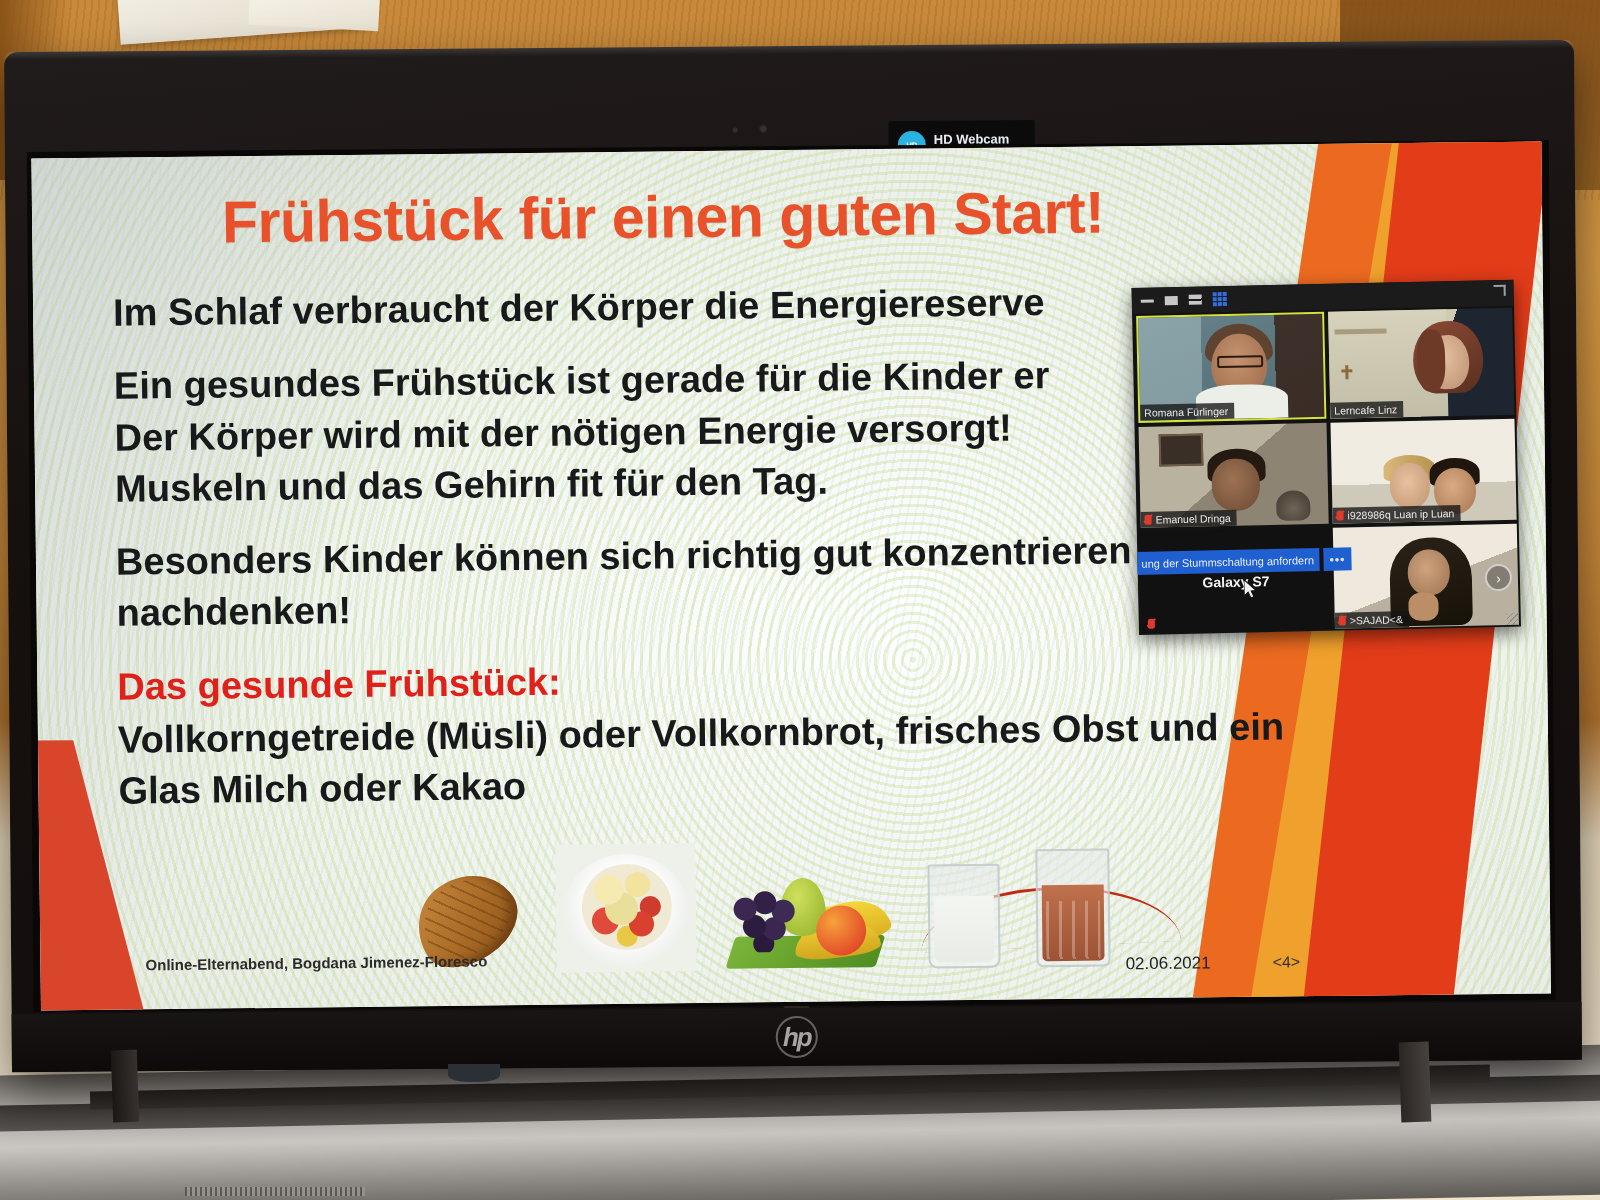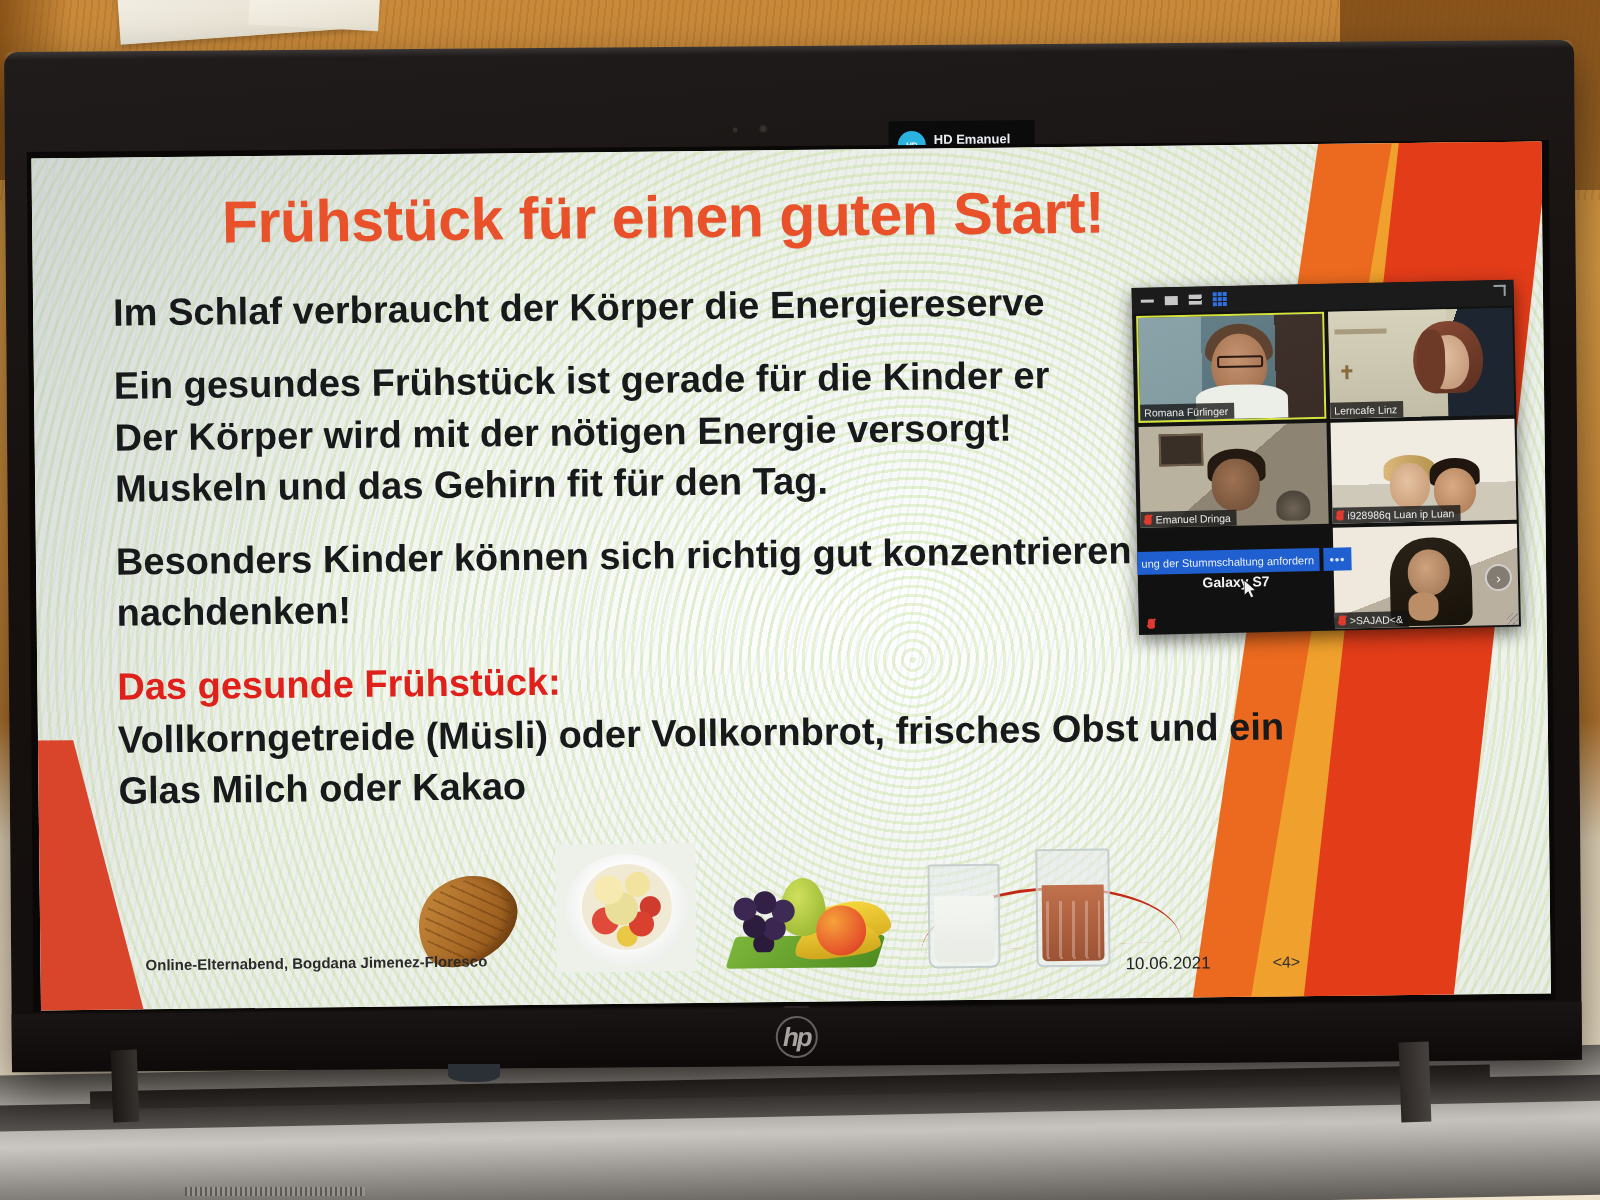--- a/index.html
+++ b/index.html
@@ -698,21 +698,21 @@
   <div class="vent"></div>
 
   <div class="laptop">
     <div class="lid-top-hl"></div>
     <div class="cam-dot"></div>
     <div class="cam-dot2"></div>
 
     <div class="webcam-badge">
       <div class="webcam-icon">HD</div>
       <div class="webcam-txt">
-        <div class="webcam-title">HD Emanuel</div>
+        <div class="webcam-title">HD Webcam</div>
         <div class="webcam-sub">HD Video Conferencing</div>
       </div>
     </div>
 
     <div class="bezel-model">470</div>
 
     <div class="screen">
 
       <div class="slide">
         <div class="slide-moire"></div>
@@ -772,21 +772,21 @@
             </div>
             <div class="food-item cocoa">
               <div class="cocoa-shape">
                   <div class="cocoa-fill"></div>
                   <div class="cocoa-stripes"></div>
                 </div>
             </div>
           </div>
 
           <div class="slide-footer-left">Online-Elternabend, Bogdana Jimenez-Floresco</div>
-          <div class="slide-date">10.06.2021</div>
+          <div class="slide-date">02.06.2021</div>
           <div class="slide-pagenum">&lt;4&gt;</div>
         </div>
       </div>
 
       <div class="zoom-win">
 
         <div class="zoom-titlebar">
           <div class="tb-icon tb-min"></div>
           <div class="tb-icon tb-max"></div>
           <div class="tb-icon tb-split"></div>

